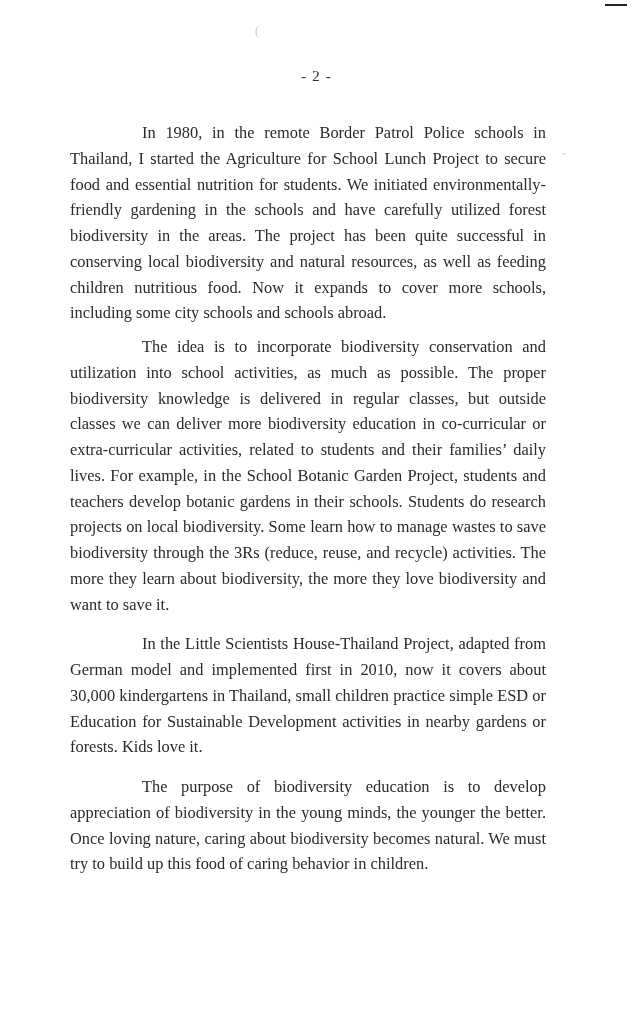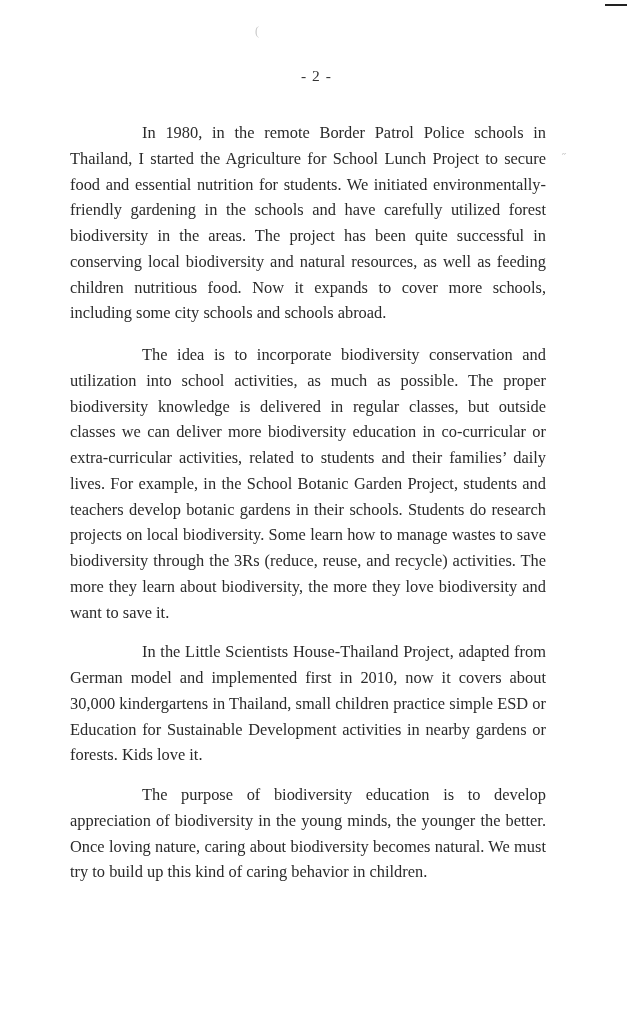--- a/index.html
+++ b/index.html
@@ -11,30 +11,30 @@
   .speck { position: absolute; color: #c8c8c8; font-size: 12px; line-height: 1; }
   .page-number {
     position: absolute; left: 0; width: 633px; top: 67px; text-align: center;
     font-size: 15.5px; letter-spacing: 1px; color: #333;
   }
   .body-text { position: absolute; left: 70px; width: 476px; top: 120px; }
   .para {
     margin: 0 0 14px 0; font-size: 16.4px; line-height: 25.75px;
     text-align: justify; text-indent: 72px; hyphens: none;
   }
-  .para.p1 { margin-bottom: 16px; }
+  .para.p1 { margin-bottom: 8px; }
   .para.p3 { }
 </style>
 </head>
 <body>
 
 <div class="top-rule"></div>
 <span class="speck" style="left:255px;top:25px;">(</span>
 <span class="speck" style="left:562px;top:152px;">˝</span>
 
 <div class="page-number">- 2 -</div>
 
 <div class="body-text">
   <p class="para p1">In 1980, in the remote Border Patrol Police schools in Thailand, I started the Agriculture for School Lunch Project to secure food and essential nutrition for students. We initiated environmentally-friendly gardening in the schools and have carefully utilized forest biodiversity in the areas. The project has been quite successful in conserving local biodiversity and natural resources, as well as feeding children nutritious food. Now it expands to cover more schools, including some city schools and schools abroad.</p>
   <p class="para p2">The idea is to incorporate biodiversity conservation and utilization into school activities, as much as possible. The proper biodiversity knowledge is delivered in regular classes, but outside classes we can deliver more biodiversity education in co-curricular or extra-curricular activities, related to students and their families’ daily lives. For example, in the School Botanic Garden Project, students and teachers develop botanic gardens in their schools. Students do research projects on local biodiversity. Some learn how to manage wastes to save biodiversity through the 3Rs (reduce, reuse, and recycle) activities. The more they learn about biodiversity, the more they love biodiversity and want to save it.</p>
   <p class="para p3">In the Little Scientists House-Thailand Project, adapted from German model and implemented first in 2010, now it covers about 30,000 kindergartens in Thailand, small children practice simple ESD or Education for Sustainable Development activities in nearby gardens or forests. Kids love it.</p>
-  <p class="para p4">The purpose of biodiversity education is to develop appreciation of biodiversity in the young minds, the younger the better. Once loving nature, caring about biodiversity becomes natural. We must try to build up this kind of caring behavior in children.</p>
+  <p class="para p4">The purpose of biodiversity education is to develop appreciation of biodiversity in the young minds, the younger the better. Once loving nature, caring about biodiversity becomes natural. We must try to build up this food of caring behavior in children.</p>
 </div>
 
 </body></html>

